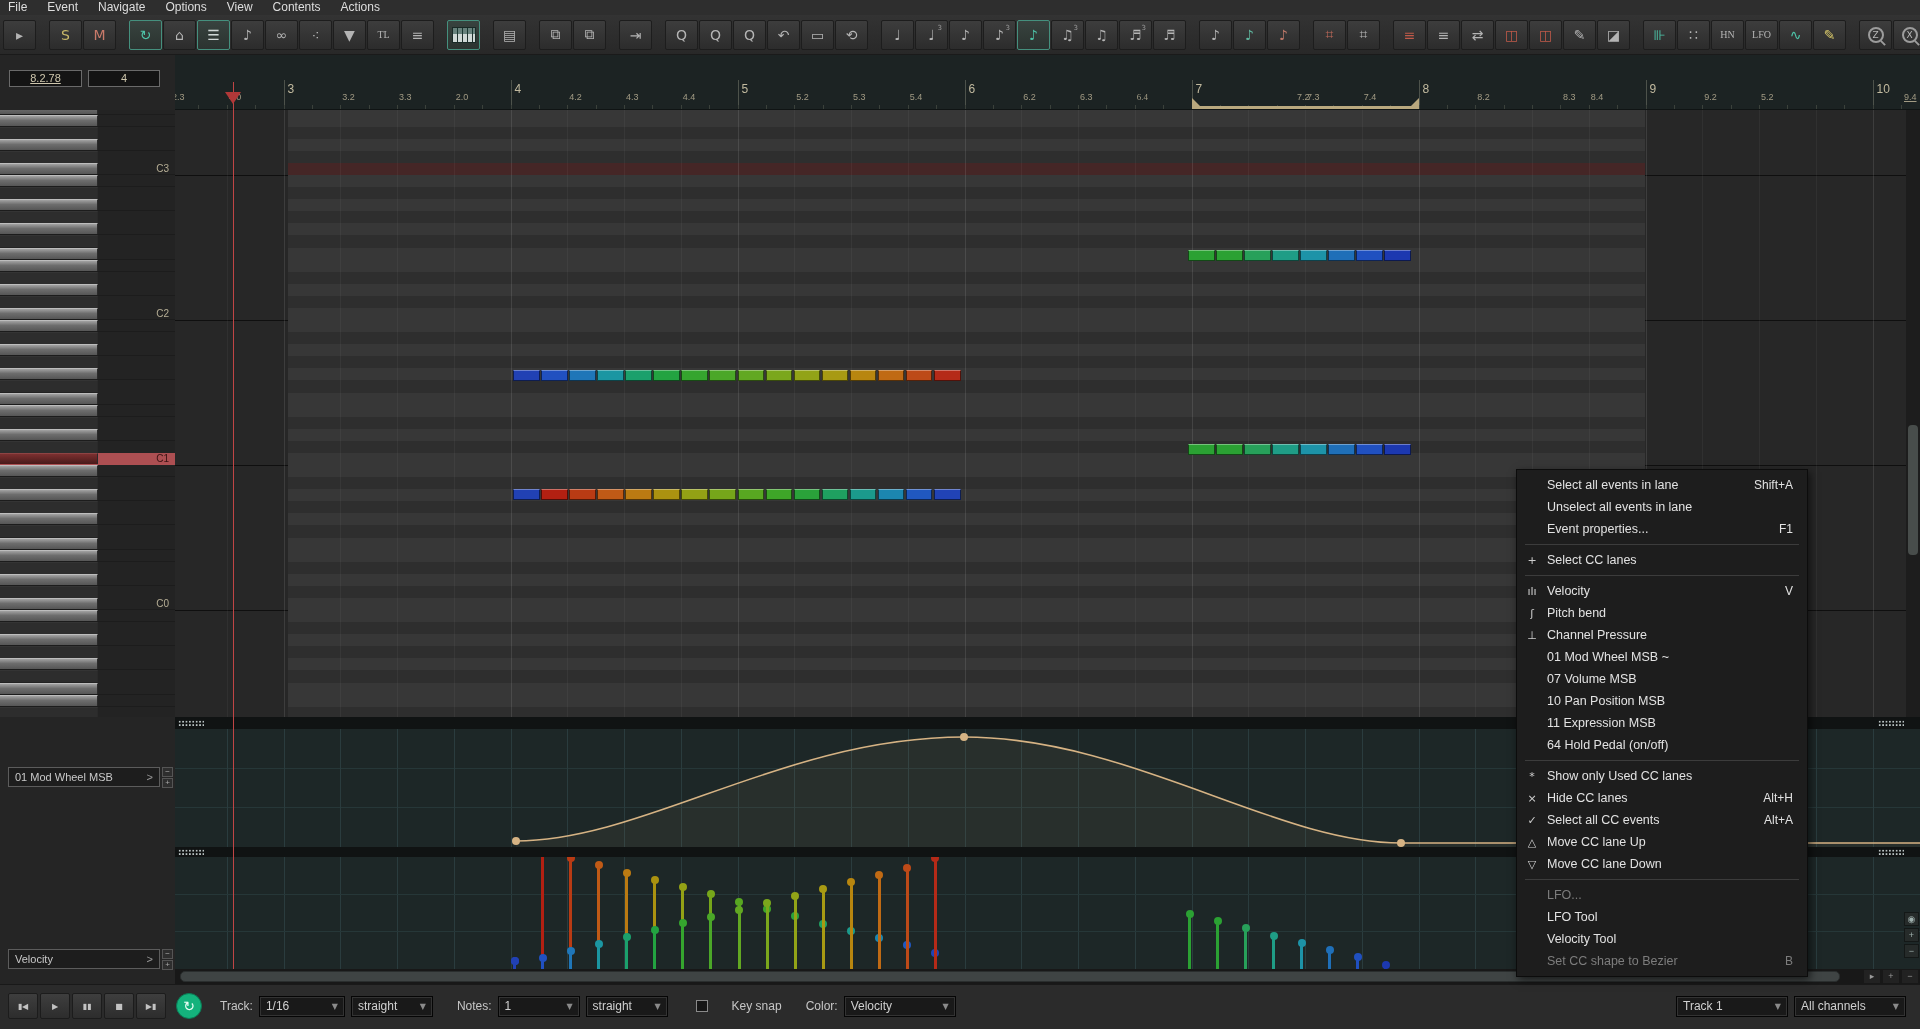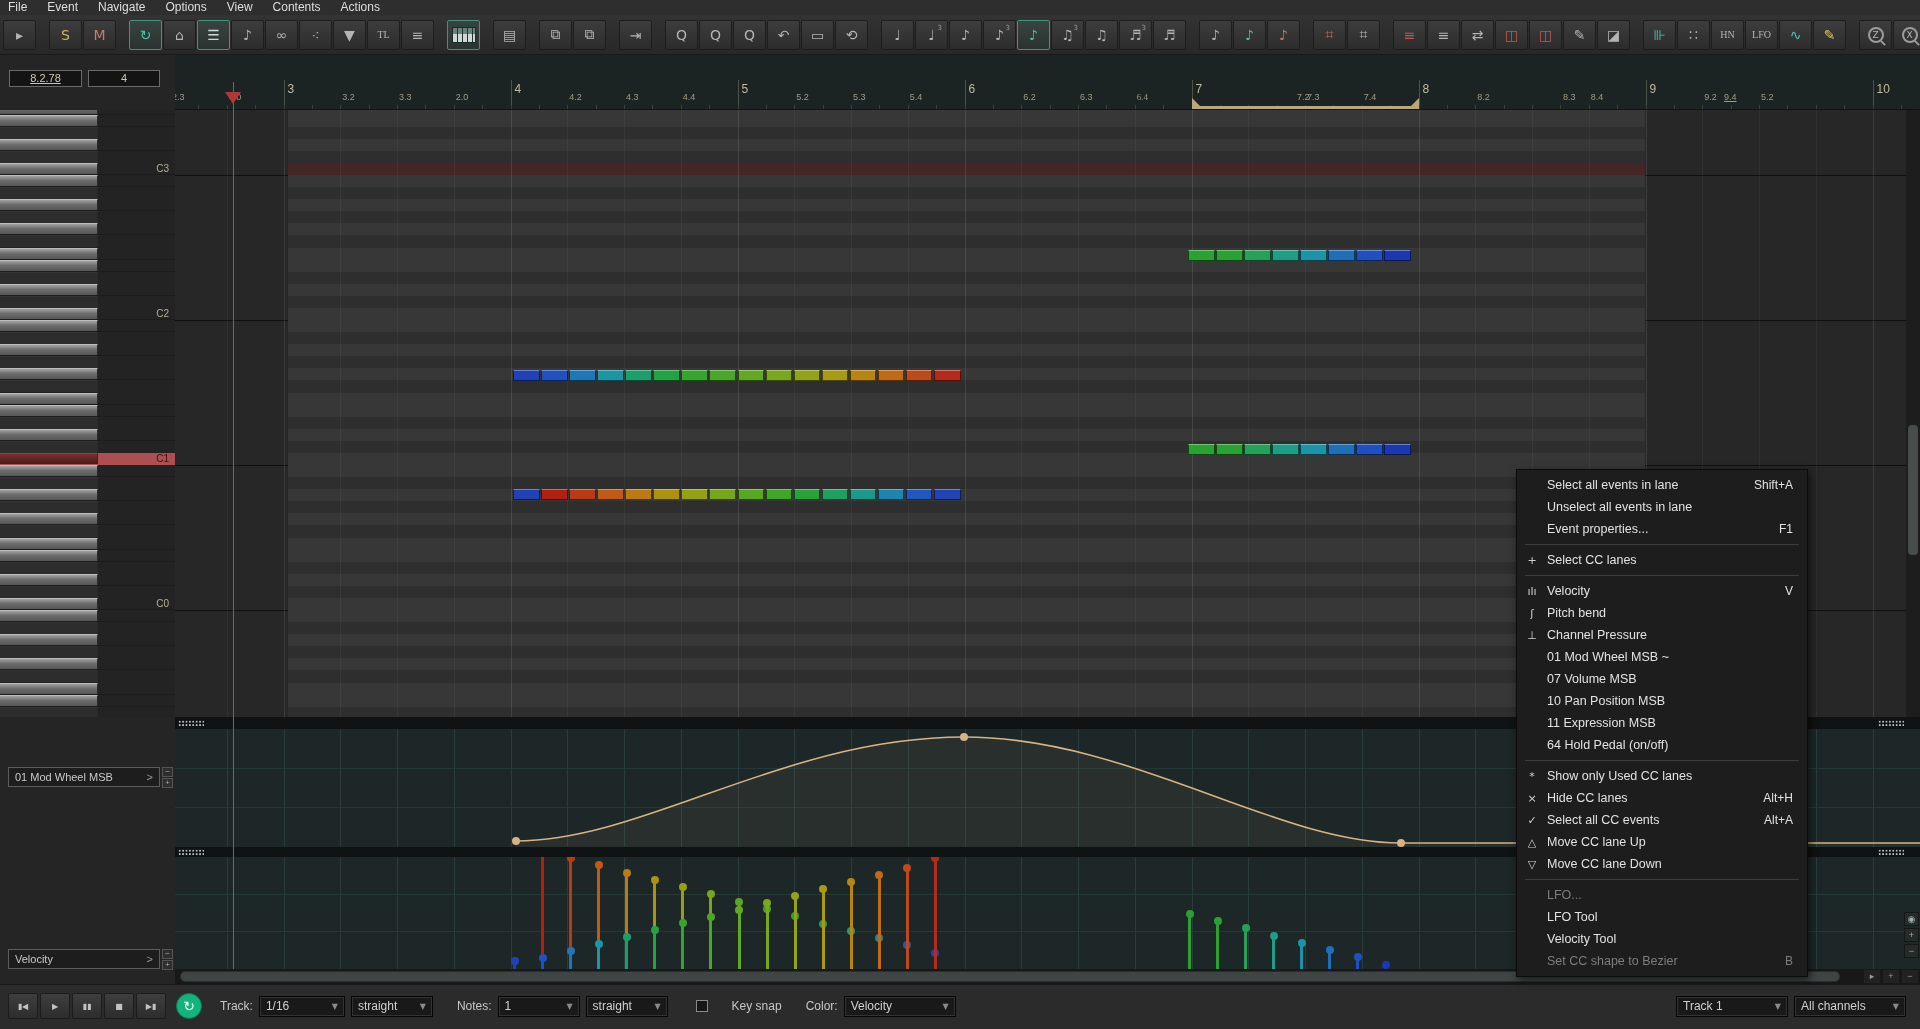--- a/index.html
+++ b/index.html
@@ -366,21 +366,21 @@
     <div class="rlab-b" style="left: 1188.75px;">7.4</div>
     <div class="rtick-m" style="left: 1243.5px;"></div>
     <div class="rlab-m" style="left: 1247.5px;">8</div>
     <div class="rlab-b" style="left: 1302.25px;">8.2</div>
     <div class="rlab-b" style="left: 1341px; margin-left: 47px;">8.3</div>
     <div class="rlab-b" style="left: 1415.75px;">8.4</div>
     <div class="rtick-m" style="left: 1470.5px;"></div>
     <div class="rlab-m" style="left: 1474.5px;">9</div>
     <div class="rlab-b" style="left: 1529.25px;">9.2</div>
     <div class="rlab-b" style="left: 1586px;">5.2</div>
-    <div class="rlab-b" style="left: 1549px; text-decoration: underline;">9.4</div>
+    <div class="rlab-b" style="left: 1729px; text-decoration: underline;">9.4</div>
     <div class="rtick-m" style="left: 1697.5px;"></div>
     <div class="rlab-m" style="left: 1701.5px;">10</div>
     <div class="rtick-8" style="left: 23.375px;"></div>
     <div class="rtick-8" style="left: 51.75px;"></div>
     <div class="rtick-8" style="left: 80.125px;"></div>
     <div class="rtick-8" style="left: 108.5px;"></div>
     <div class="rtick-8" style="left: 136.875px;"></div>
     <div class="rtick-8" style="left: 165.25px;"></div>
     <div class="rtick-8" style="left: 193.625px;"></div>
     <div class="rtick-8" style="left: 222px;"></div>

